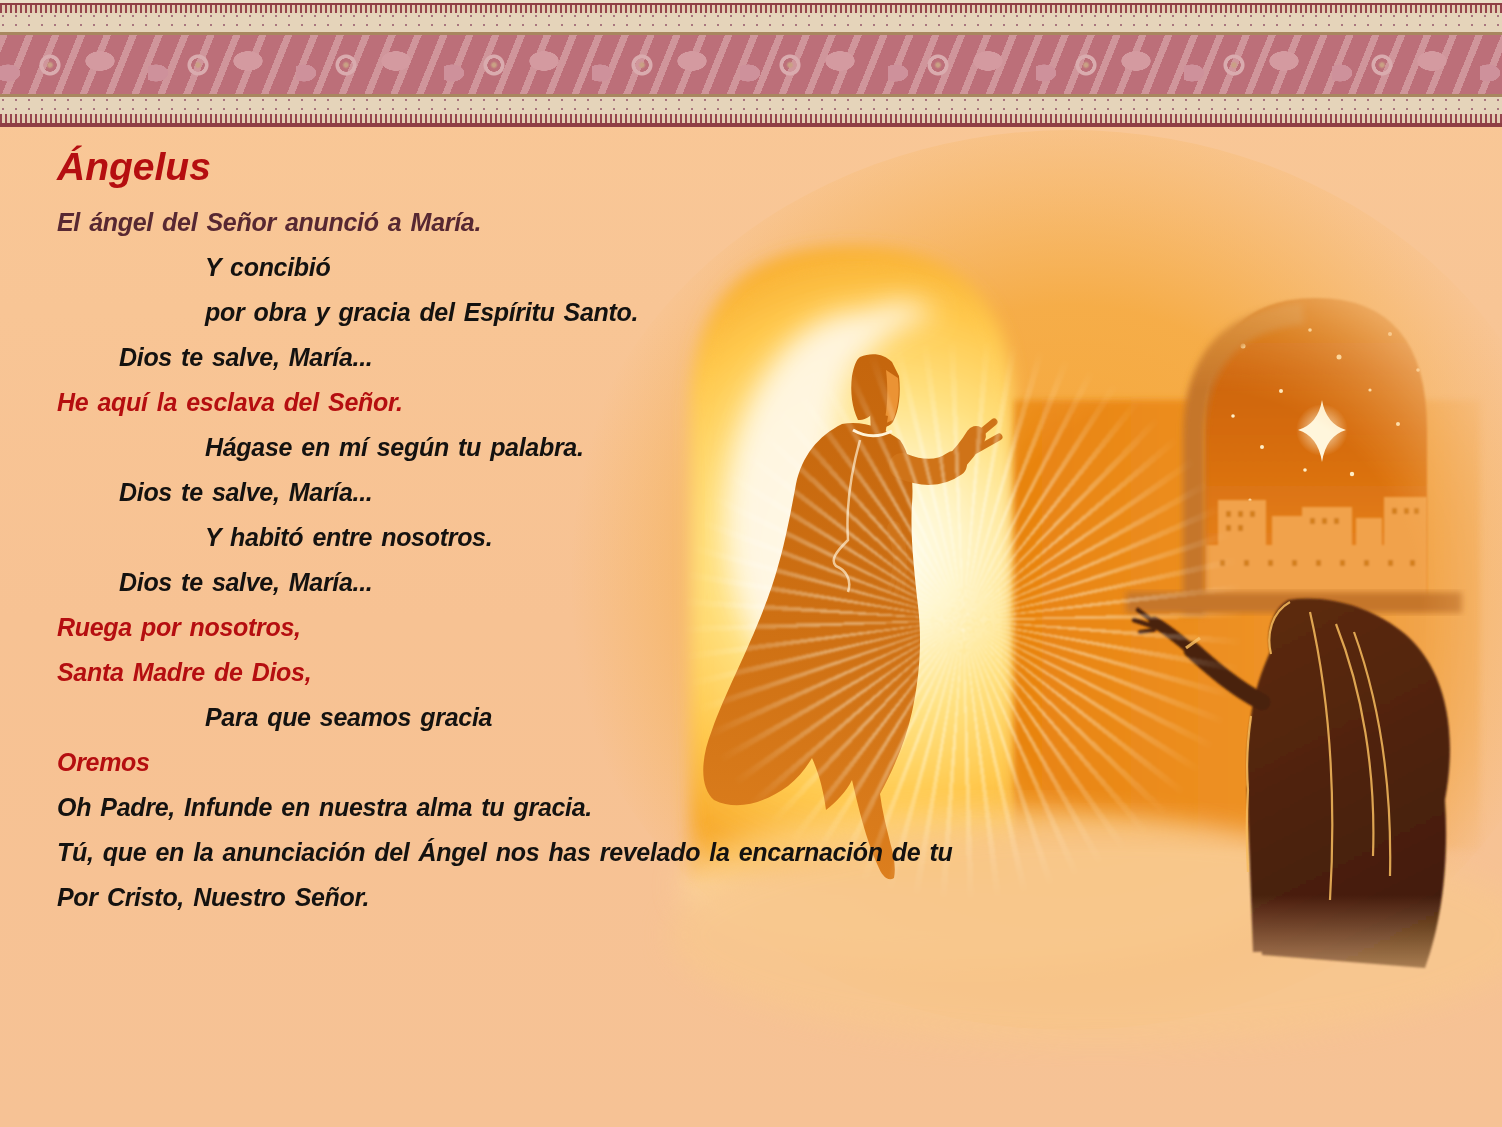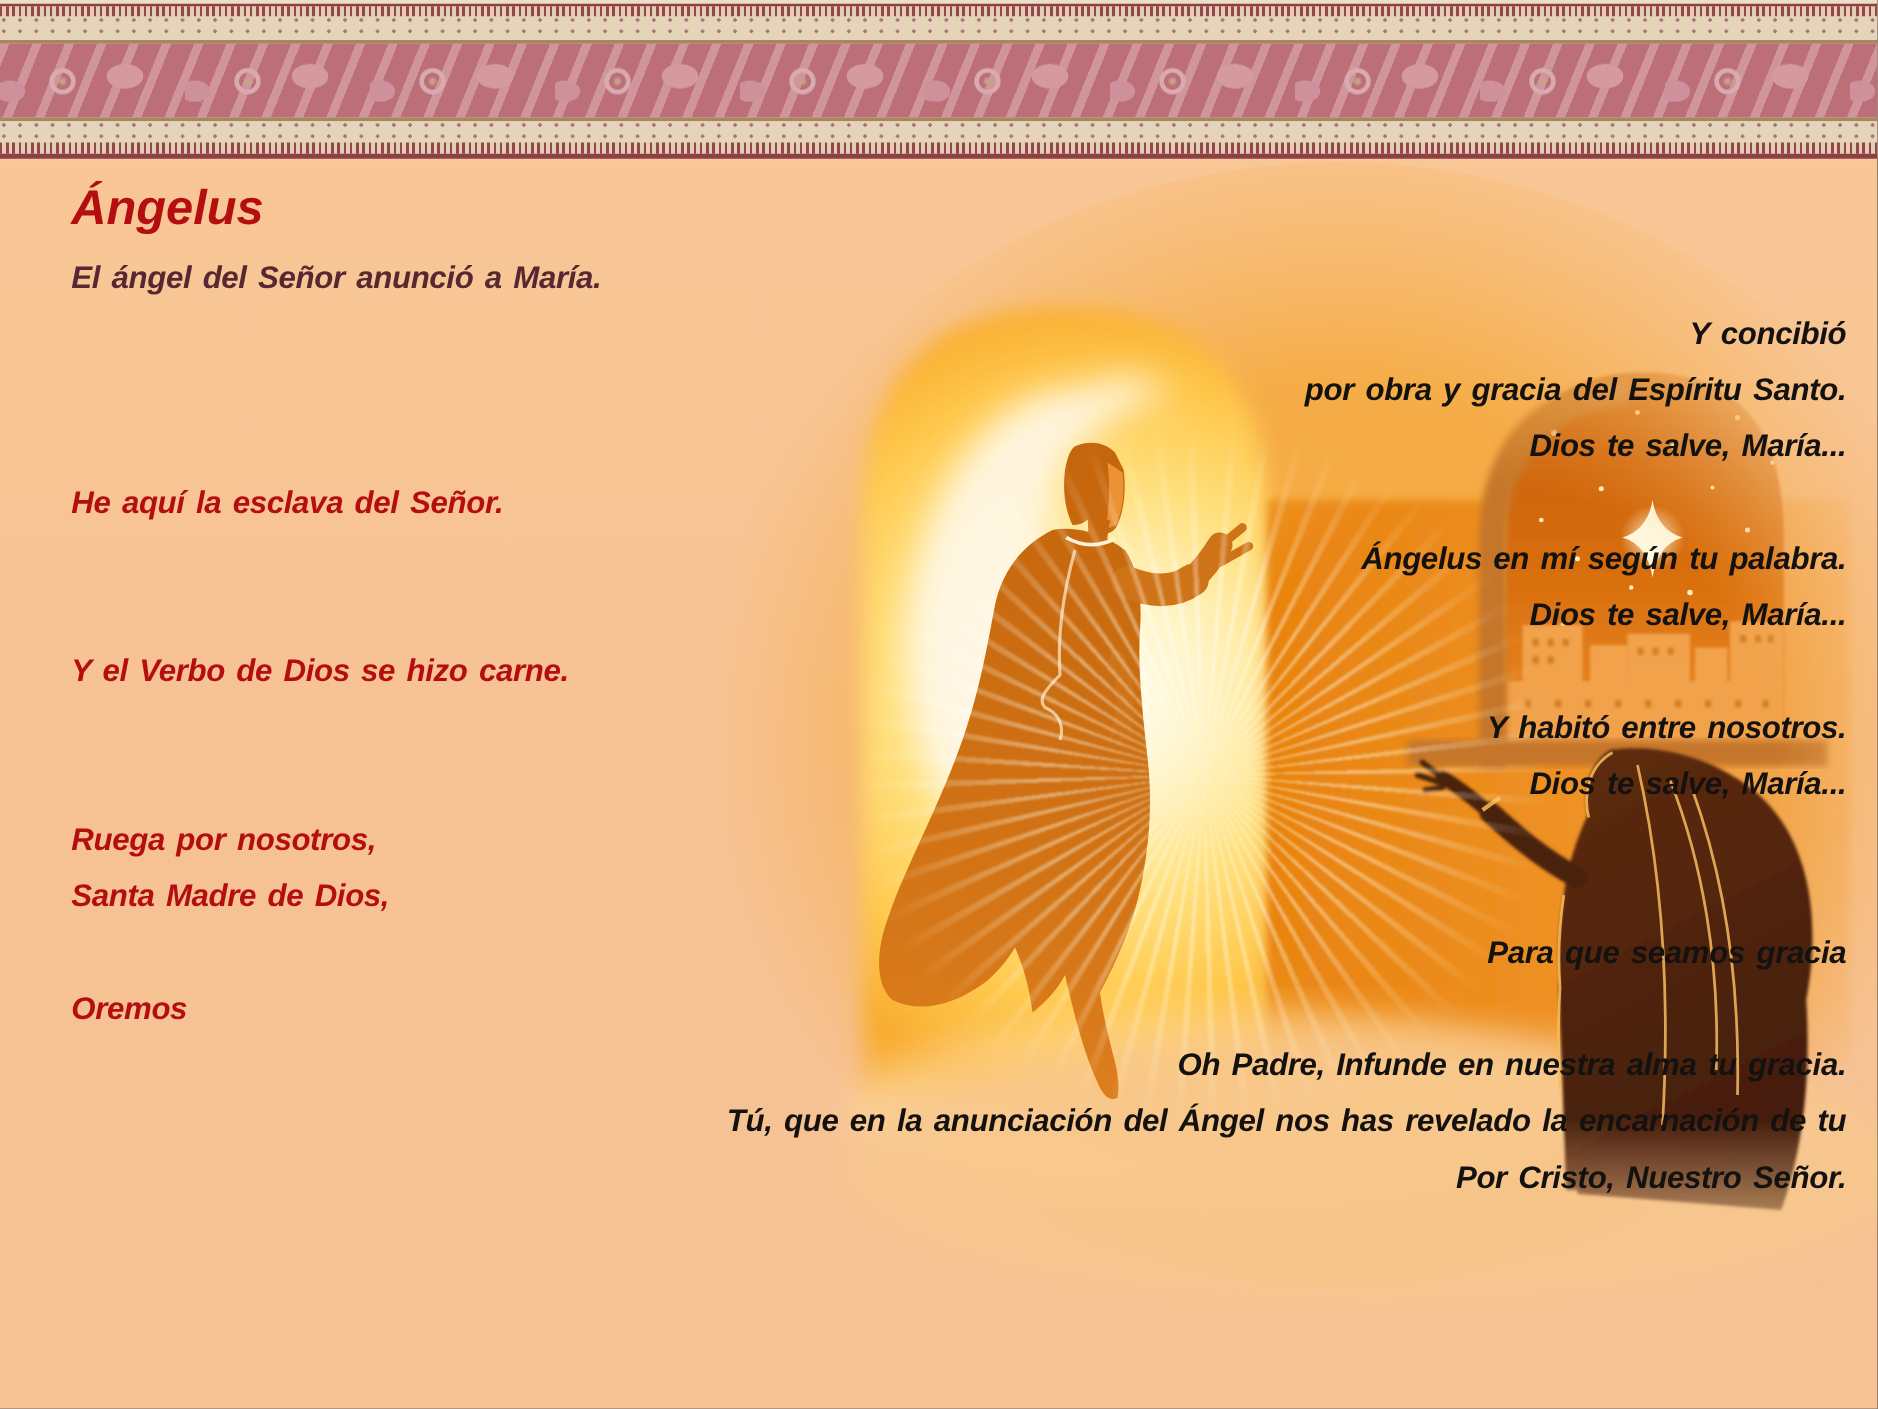--- a/index.html
+++ b/index.html
@@ -46,21 +46,21 @@
     mask:radial-gradient(circle 400px at 44% 50%,#000 0 32%,rgba(0,0,0,0) 70%);
     opacity:.75; filter:blur(1px); mix-blend-mode:screen;
   }
 
   
   .text-layer{position:absolute;left:57px;top:141px;z-index:30;width:1420px;}
   .title{font-size:39px;font-weight:bold;font-style:italic;color:#B50E10;height:59px;line-height:52px;letter-spacing:0;}
   .line{font-size:25px;font-weight:bold;font-style:italic;line-height:45px;height:45px;
         white-space:nowrap;word-spacing:0.10em;letter-spacing:-0.3px;}
   .i1{padding-left:62px;} .i2{padding-left:148px;}
-  .c-red{color:#B50E10;} .c-black{color:#141210;text-align:right;} .c-maroon{color:#572832;}
+  .c-red{color:#B50E10;} .c-black{color:#141210;} .c-maroon{color:#572832;}
 </style>
 </head>
 <body>
 
 <div class="slide">
 
   <svg class="illus" width="1502" height="1127" viewBox="0 0 1502 1127" aria-hidden="true">
     <defs>
       <radialGradient id="gAmb" gradientUnits="userSpaceOnUse" cx="1070" cy="580" r="500">
         <stop offset="0" stop-color="#F5A22B" stop-opacity="0.9"></stop>
@@ -263,23 +263,22 @@
 
   <div class="rays"></div>
 
   <div class="text-layer">
     <div class="title">Ángelus</div>
     <div class="line c-maroon">El ángel del Señor anunció a María.</div>
     <div class="line c-black i2">Y concibió</div>
     <div class="line c-black i2">por obra y gracia del Espíritu Santo.</div>
     <div class="line c-black i1">Dios te salve, María...</div>
     <div class="line c-red">He aquí la esclava del Señor.</div>
-    <div class="line c-black i2">Ángelus en mí según tu palabra.</div>
+    <div class="line c-black i2">Hágase en mí según tu palabra.</div>
     <div class="line c-black i1">Dios te salve, María...</div>
-    <div class="line c-red">Y el Verbo de Dios se hizo carne.</div>
     <div class="line c-black i2">Y habitó entre nosotros.</div>
     <div class="line c-black i1">Dios te salve, María...</div>
     <div class="line c-red">Ruega por nosotros,</div>
     <div class="line c-red">Santa Madre de Dios,</div>
     <div class="line c-black i2">Para que seamos gracia</div>
     <div class="line c-red">Oremos</div>
     <div class="line c-black">Oh Padre, Infunde en nuestra alma tu gracia.</div>
     <div class="line c-black">Tú, que en la anunciación del Ángel nos has revelado la encarnación de tu</div>
     <div class="line c-black">Por Cristo, Nuestro Señor.</div>
   </div>

